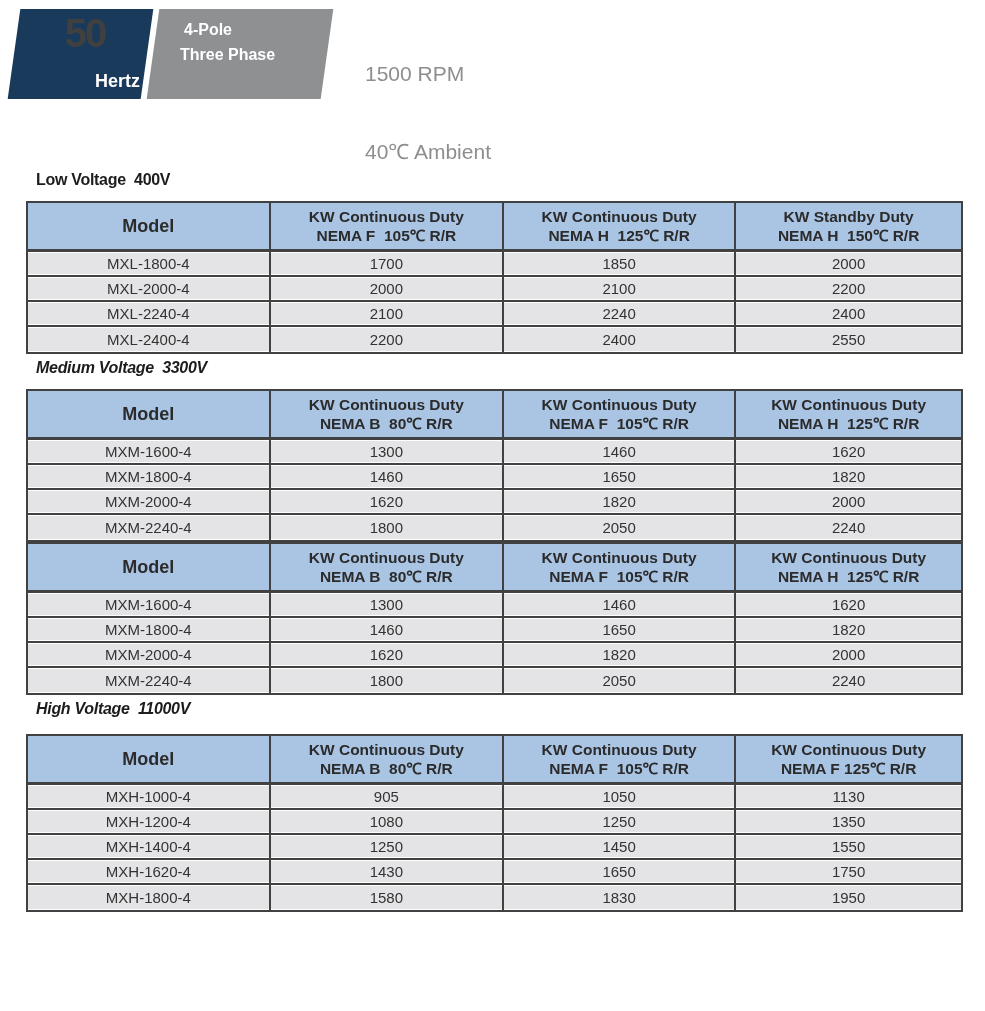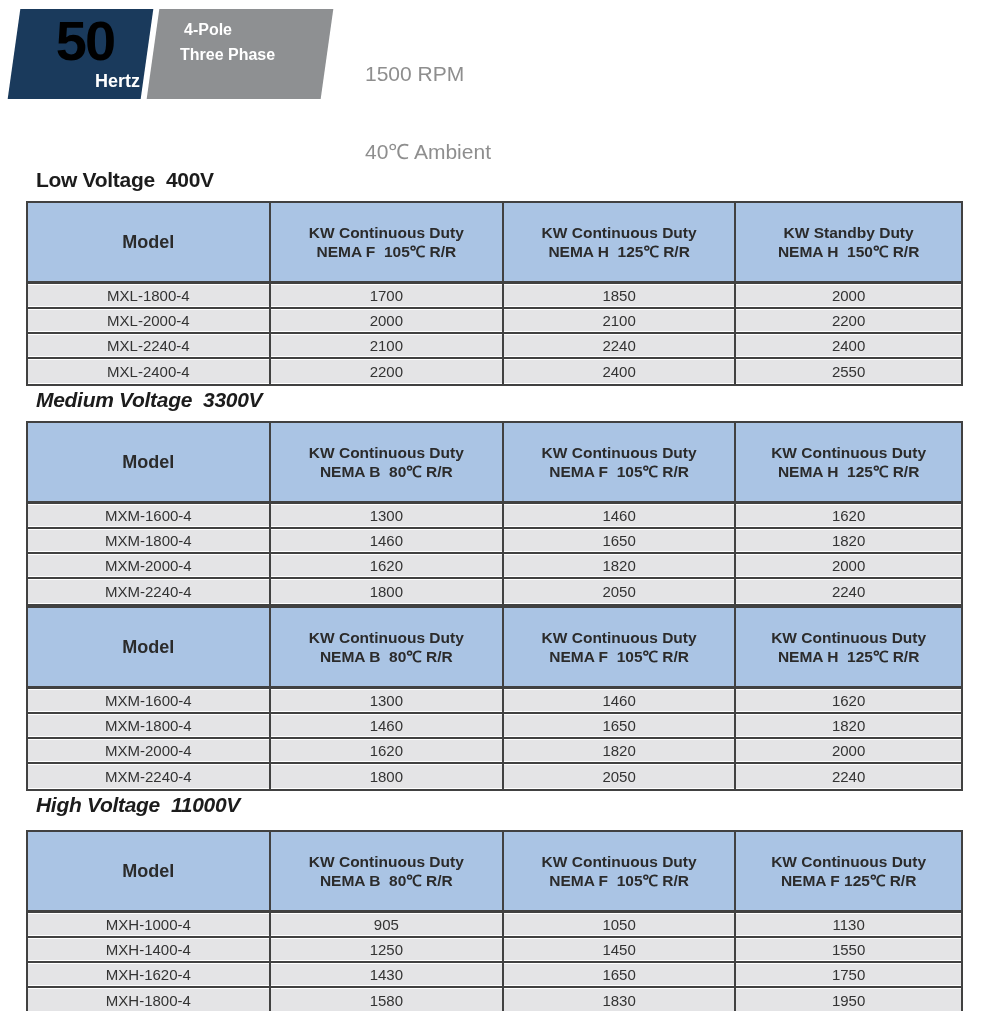--- a/index.html
+++ b/index.html
@@ -17,39 +17,39 @@
     position:relative;width:985px;height:1011px;background:#fff;overflow:hidden;
     font-family:"Liberation Sans", sans-serif;
   }
 
   
   .badge{position:absolute;left:0;top:9px;width:985px;height:95px;}
   .shape{position:absolute;top:0;height:90px;}
   .shape-navy{left:14px;width:133px;background:var(--navy);transform:skewX(-8deg);}
   .shape-gray{left:153px;width:174px;background:var(--badge-gray);transform:skewX(-8deg);}
   .freq{position:absolute;left:30px;top:4px;width:110px;text-align:center;
-    font-size:56px;font-weight:bold;letter-spacing:-2px;line-height:1;color:#000000;}
+    font-size:40px;font-weight:bold;letter-spacing:-2px;line-height:1;color:#404040;}
   .freq-unit{position:absolute;left:30px;top:62px;width:110px;text-align:right;
     font-size:18px;font-weight:bold;color:#fff;}
   .pole{position:absolute;left:184px;top:12px;font-size:16px;font-weight:bold;color:#fff;}
   .phase{position:absolute;left:180px;top:37px;font-size:16px;font-weight:bold;color:#fff;}
   .specs{position:absolute;left:365px;top:0;font-size:21px;line-height:26px;
     color:var(--spec-gray);white-space:pre;}
 
   
   .content{position:absolute;left:26px;top:168px;width:937px;}
-  .tbl-title{margin:0 0 9px 10px;font-size:21px;line-height:24px;font-weight:bold;
+  .tbl-title{margin:0 0 9px 10px;font-size:16px;line-height:24px;font-weight:bold;
     color:#1c1c1c;letter-spacing:-0.3px;white-space:pre;}
   .tbl-section + .tbl-section .tbl-title{margin-top:2px;font-style:italic;}
   .spec-table{width:100%;border-collapse:separate;border-spacing:0;
     border:2px solid var(--border);table-layout:fixed;}
   .gap-lg .spec-table{margin-top:13px;}
   .spec-table th{
     background:var(--header-blue);border-bottom:3px solid var(--border);
-    padding:20px 0;font-size:15.5px;line-height:19px;font-weight:bold;color:#2b2b2b;
+    padding:4px 0;font-size:15.5px;line-height:19px;font-weight:bold;color:#2b2b2b;
     text-align:center;vertical-align:middle;height:46px;
   }
   .spec-table th:first-child .h1{font-size:18px;}
   .h1,.h2{display:block;white-space:pre;}
   .spec-table th + th, .spec-table td + td{border-left:2px solid var(--border);}
   .spec-table td{
     background:var(--row-gray);border-bottom:2px solid var(--border);
     box-shadow:inset 0 1px 0 #ffffff, inset 0 -1px 0 #ffffff;
     height:25px;padding:1px 0 2px;font-size:15px;color:var(--text-dark);
     text-align:center;vertical-align:middle;white-space:pre;
@@ -280,20 +280,26 @@
           </tr>
         </thead>
         <tbody>
           <tr>
             <td>MXH-1000-4</td>
             <td>905</td>
             <td>1050</td>
             <td>1130</td>
           </tr>
           <tr>
+            <td>MXH-1200-4</td>
+            <td>1080</td>
+            <td>1250</td>
+            <td>1350</td>
+          </tr>
+          <tr>
             <td>MXH-1400-4</td>
             <td>1250</td>
             <td>1450</td>
             <td>1550</td>
           </tr>
           <tr>
             <td>MXH-1620-4</td>
             <td>1430</td>
             <td>1650</td>
             <td>1750</td>

